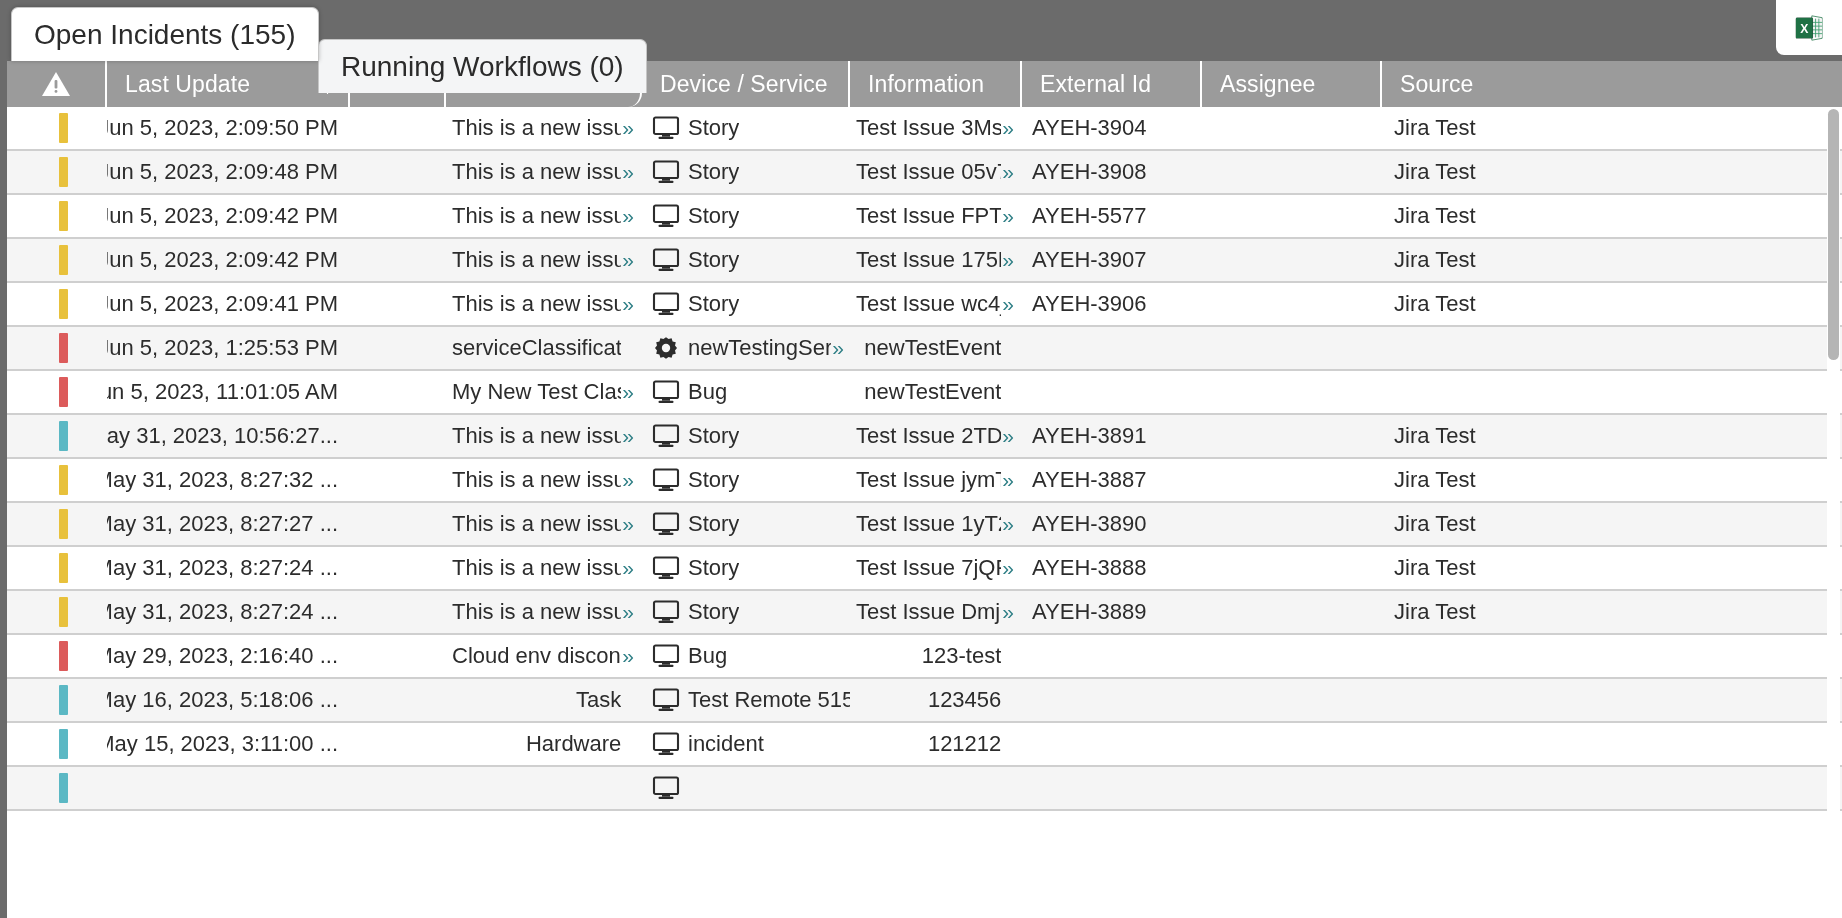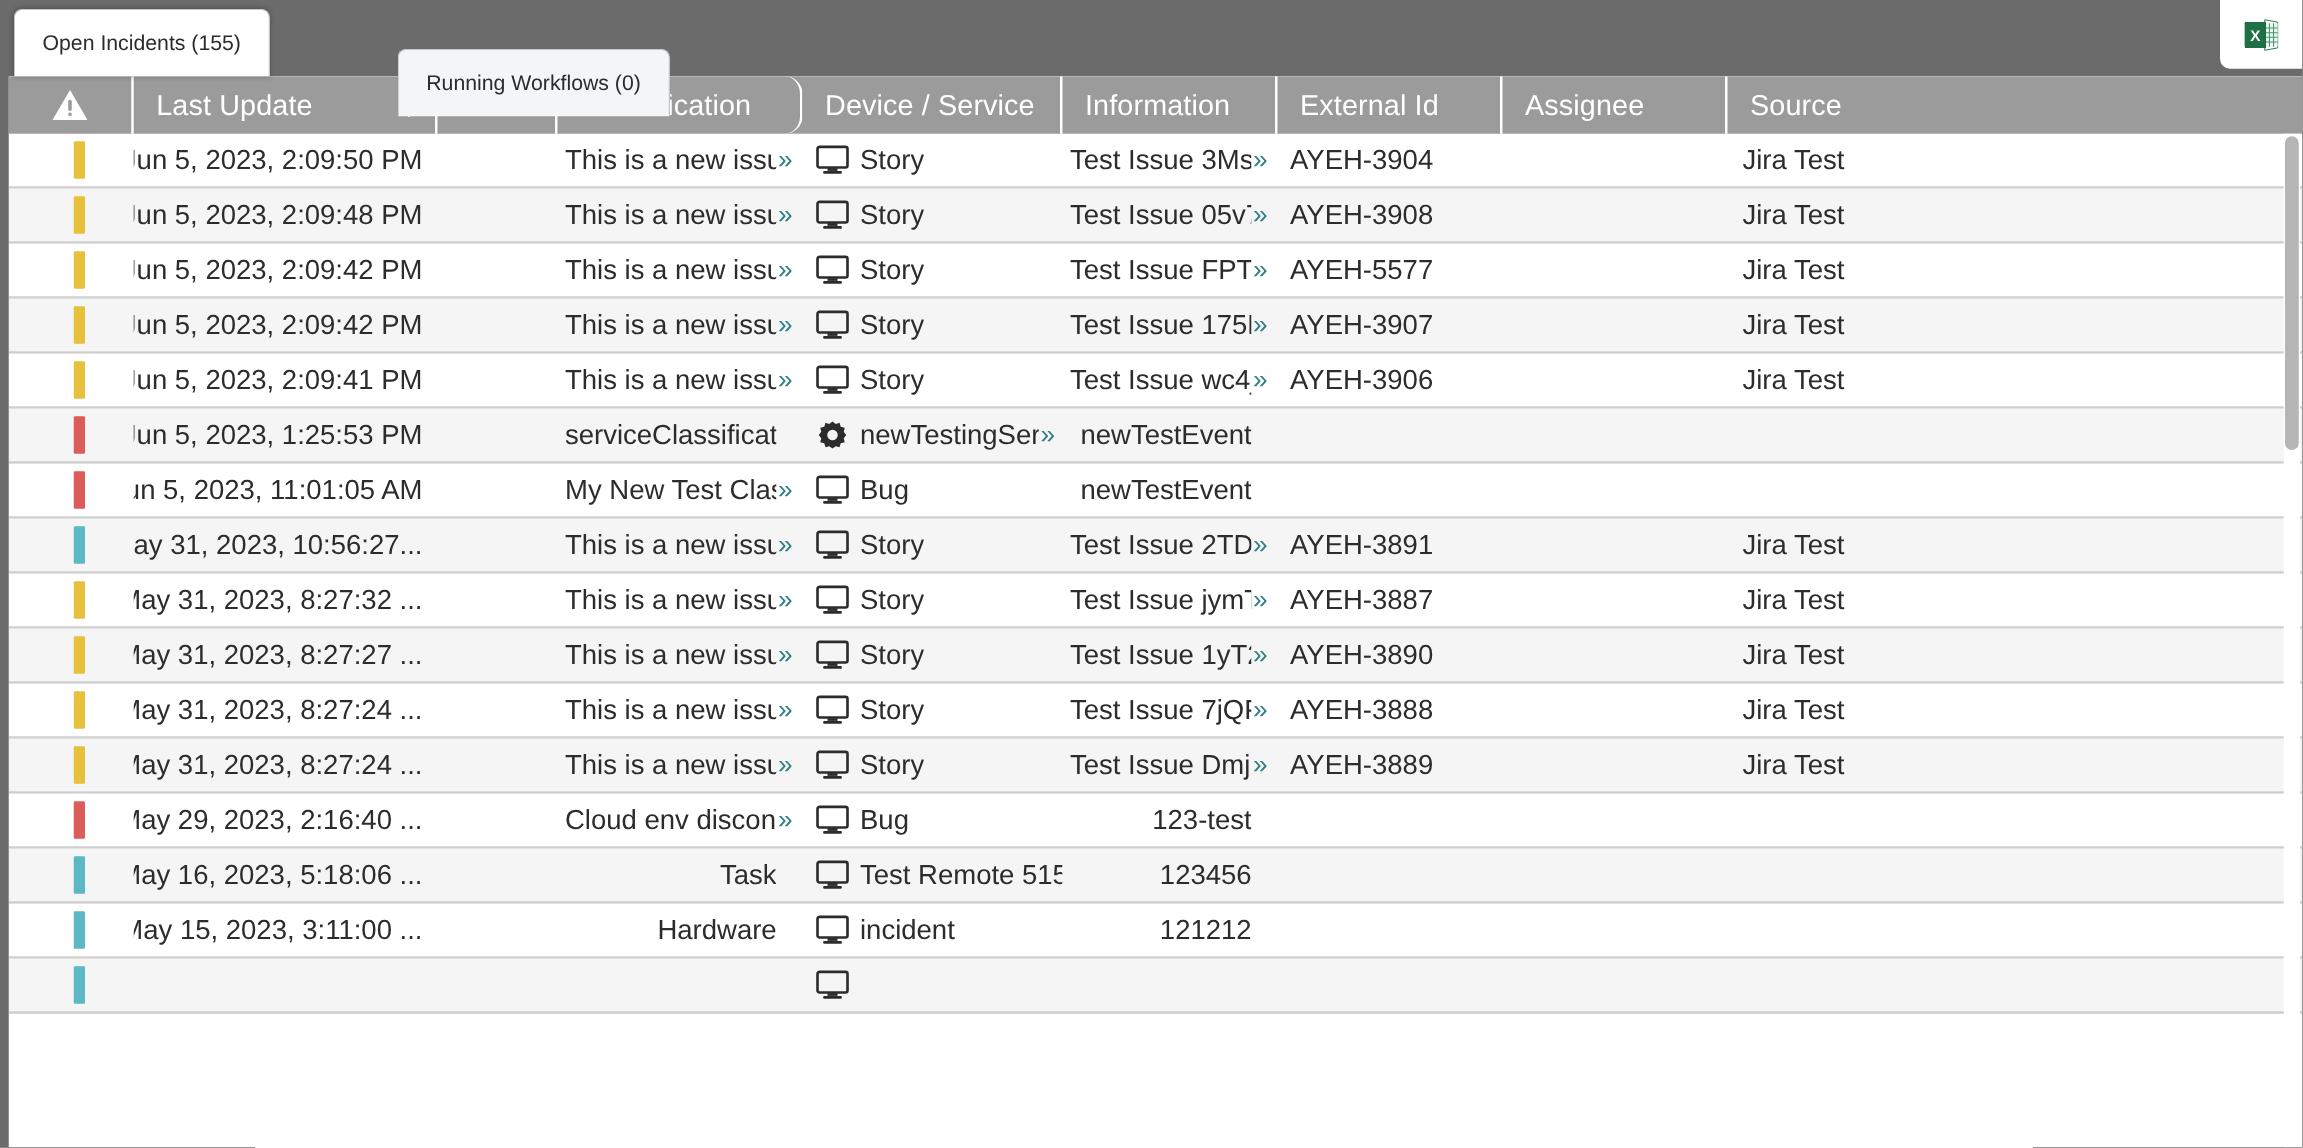--- a/index.html
+++ b/index.html
@@ -32,21 +32,21 @@
   .tab {
     position: absolute;
     top: 7px;
     height: 54px;
     border: 1px solid #c6c6c6;
     border-bottom: none;
     border-radius: 7px 7px 0 0;
     display: flex;
     align-items: center;
     padding: 0 22px;
-    font-size: 17px;
+    font-size: 28px;
     color: #2b2b2b;
     line-height: 1;
     white-space: nowrap;
     cursor: pointer;
   }
   .tab.active {
     left: 11px;
     background: #ffffff;
     z-index: 3;
     box-shadow: 0 0 4px rgba(0,0,0,0.25);

